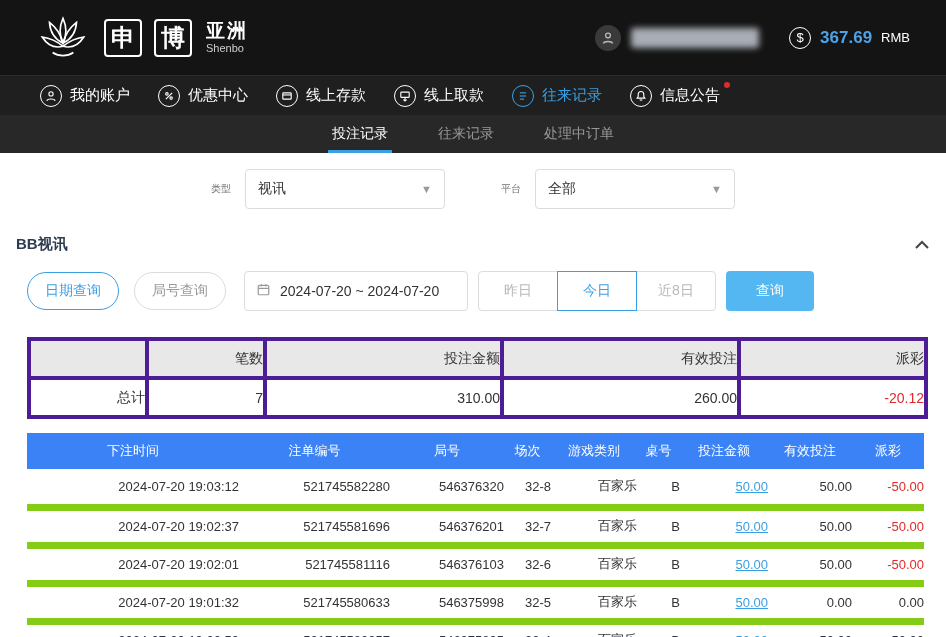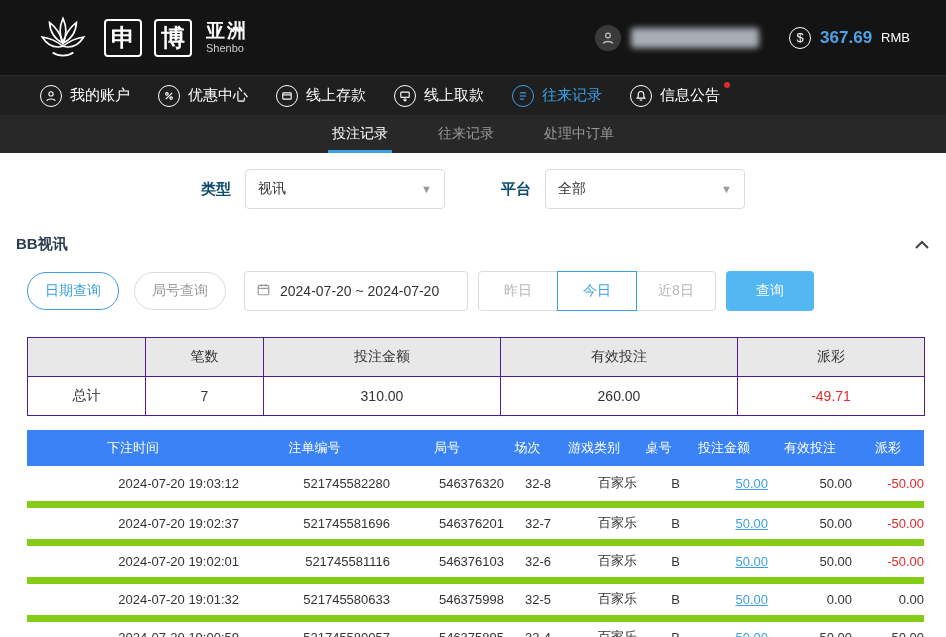--- a/index.html
+++ b/index.html
@@ -38,21 +38,21 @@
   .nav-icon svg { display:block; }
   .badge-dot { position:absolute; top:-3px; right:-10px; width:6px; height:6px; border-radius:50%; background:#e02b2b; }
   
   .subtabs { height:38px; background:#282828; display:flex; align-items:stretch; justify-content:center; gap:38px; }
   .subtab { color:#989898; font-size:14px; display:flex; align-items:center; padding:0 6px; cursor:pointer; position:relative; }
   .subtab.active { color:#fff; }
   .subtab.active::after { content:""; position:absolute; left:2px; right:2px; bottom:0; height:3px; background:#3b9fe3; }
   
   .filter-row { display:flex; align-items:center; justify-content:center; gap:16px; margin-top:16px; }
   .filter-group { display:flex; align-items:center; gap:14px; }
-  .filter-label { font-size:15px; color:#0c4a6e; font-weight:bold; }
+  .filter-label { font-size:10px; color:#737373; font-weight:normal; }
   .select { width:200px; height:40px; border:1px solid #dcdcdc; border-radius:4px; background:#fff;
     display:flex; align-items:center; justify-content:space-between; padding:0 12px; font-size:14px; color:#333; cursor:pointer; }
   .chev-down { color:#999; font-size:11px; }
   .filter-spacer { width:24px; }
   
   .section-head { display:flex; align-items:center; justify-content:space-between; padding:0 16px; margin-top:26px; }
   .section-title { font-size:15px; font-weight:bold; color:#2e3c50; }
   .collapse-chev { cursor:pointer; display:flex; align-items:center; }
   
   .controls { display:flex; align-items:center; margin:17px 0 0 27px; }
@@ -66,21 +66,21 @@
   .gbtn { height:40px; width:80px; border:1px solid #dcdcdc; background:#fff; color:#b8b8b8; font-size:14px;
     display:flex; align-items:center; justify-content:center; cursor:pointer; margin-left:-1px; position:relative; }
   .gbtn:first-child { border-radius:4px 0 0 4px; margin-left:0; }
   .gbtn:last-child { border-radius:0 4px 4px 0; }
   .gbtn.active { border-color:#3b9fe3; color:#3b9fe3; z-index:1; }
   .search-btn { height:40px; width:88px; margin-left:10px; border-radius:4px; background:#54b7f2; color:#fff;
     font-size:14px; display:flex; align-items:center; justify-content:center; cursor:pointer; }
   
   table { border-collapse:collapse; table-layout:fixed; }
   .summary-table { width:897px; margin:26px 0 0 27px; }
-  .summary-table th, .summary-table td { border:1px solid #4c1d95; height:39px; text-align:center; font-size:14px; color:#333; }
+  .summary-table th, .summary-table td { border:4px solid #4c1d95; height:39px; text-align:right; font-size:14px; color:#333; }
   .summary-table thead th { background:#e8e8e8; font-weight:normal; }
   .summary-table tbody td { background:#fff; }
   .detail-table { width:897px; margin:14px 0 0 27px; }
   .detail-table thead th { background:#3b82f6; color:#fff; height:36px; font-size:13px; font-weight:normal; }
   .detail-table td { background:#fff; height:38px; text-align:right; font-size:13px; color:#333; border-bottom:7px solid #84cc16; }
   .bet-link { color:#3b9fe3 !important; text-decoration:underline; cursor:pointer; }
   .neg { color:#e02b2b !important; }
 </style>
 </head>
 <body>
@@ -255,21 +255,21 @@
         <th>有效投注</th>
         <th>派彩</th>
       </tr>
     </thead>
     <tbody>
       <tr>
         <td>总计</td>
         <td>7</td>
         <td>310.00</td>
         <td>260.00</td>
-        <td class="neg-check neg">-49.71</td>
+        <td class="neg-check neg">-20.12</td>
       </tr>
     </tbody>
   </table>
 
   <table class="detail-table">
     <colgroup>
         <col style="width: 212px;">
         <col style="width: 151px;">
         <col style="width: 114px;">
         <col style="width: 47px;">

